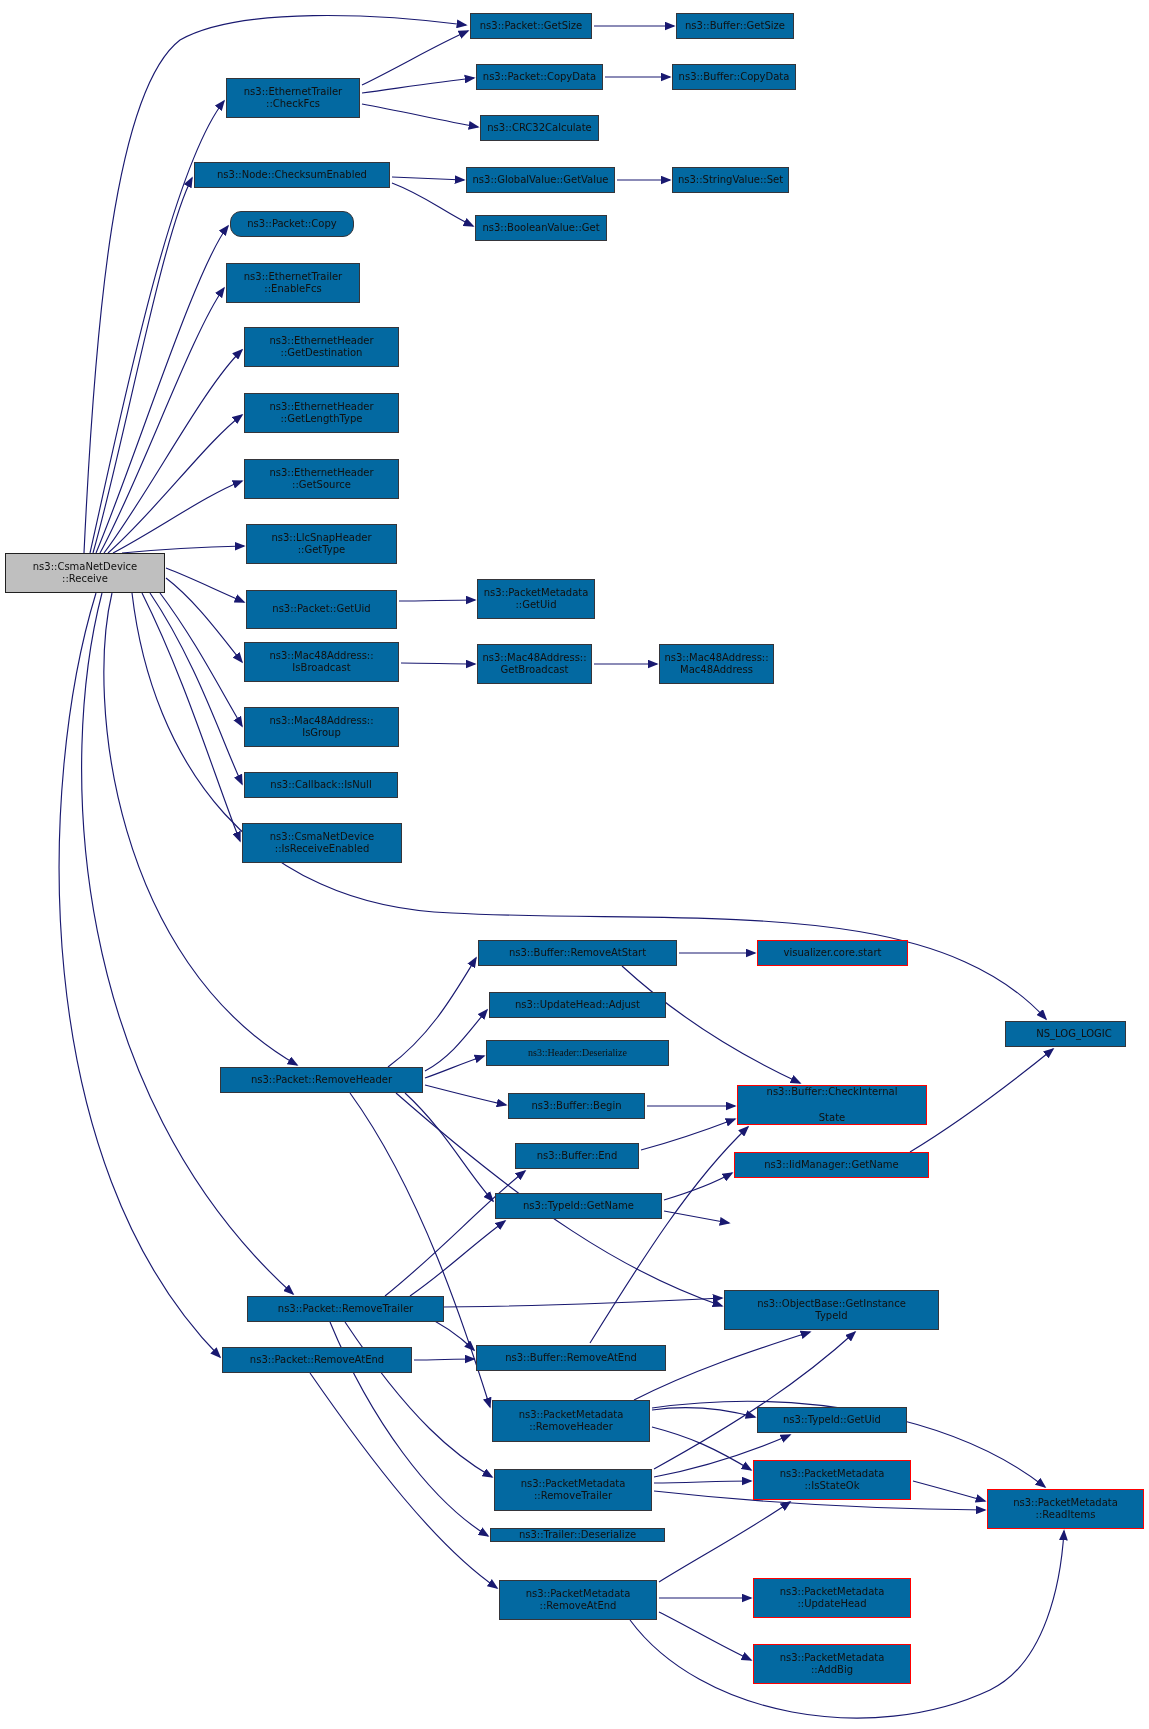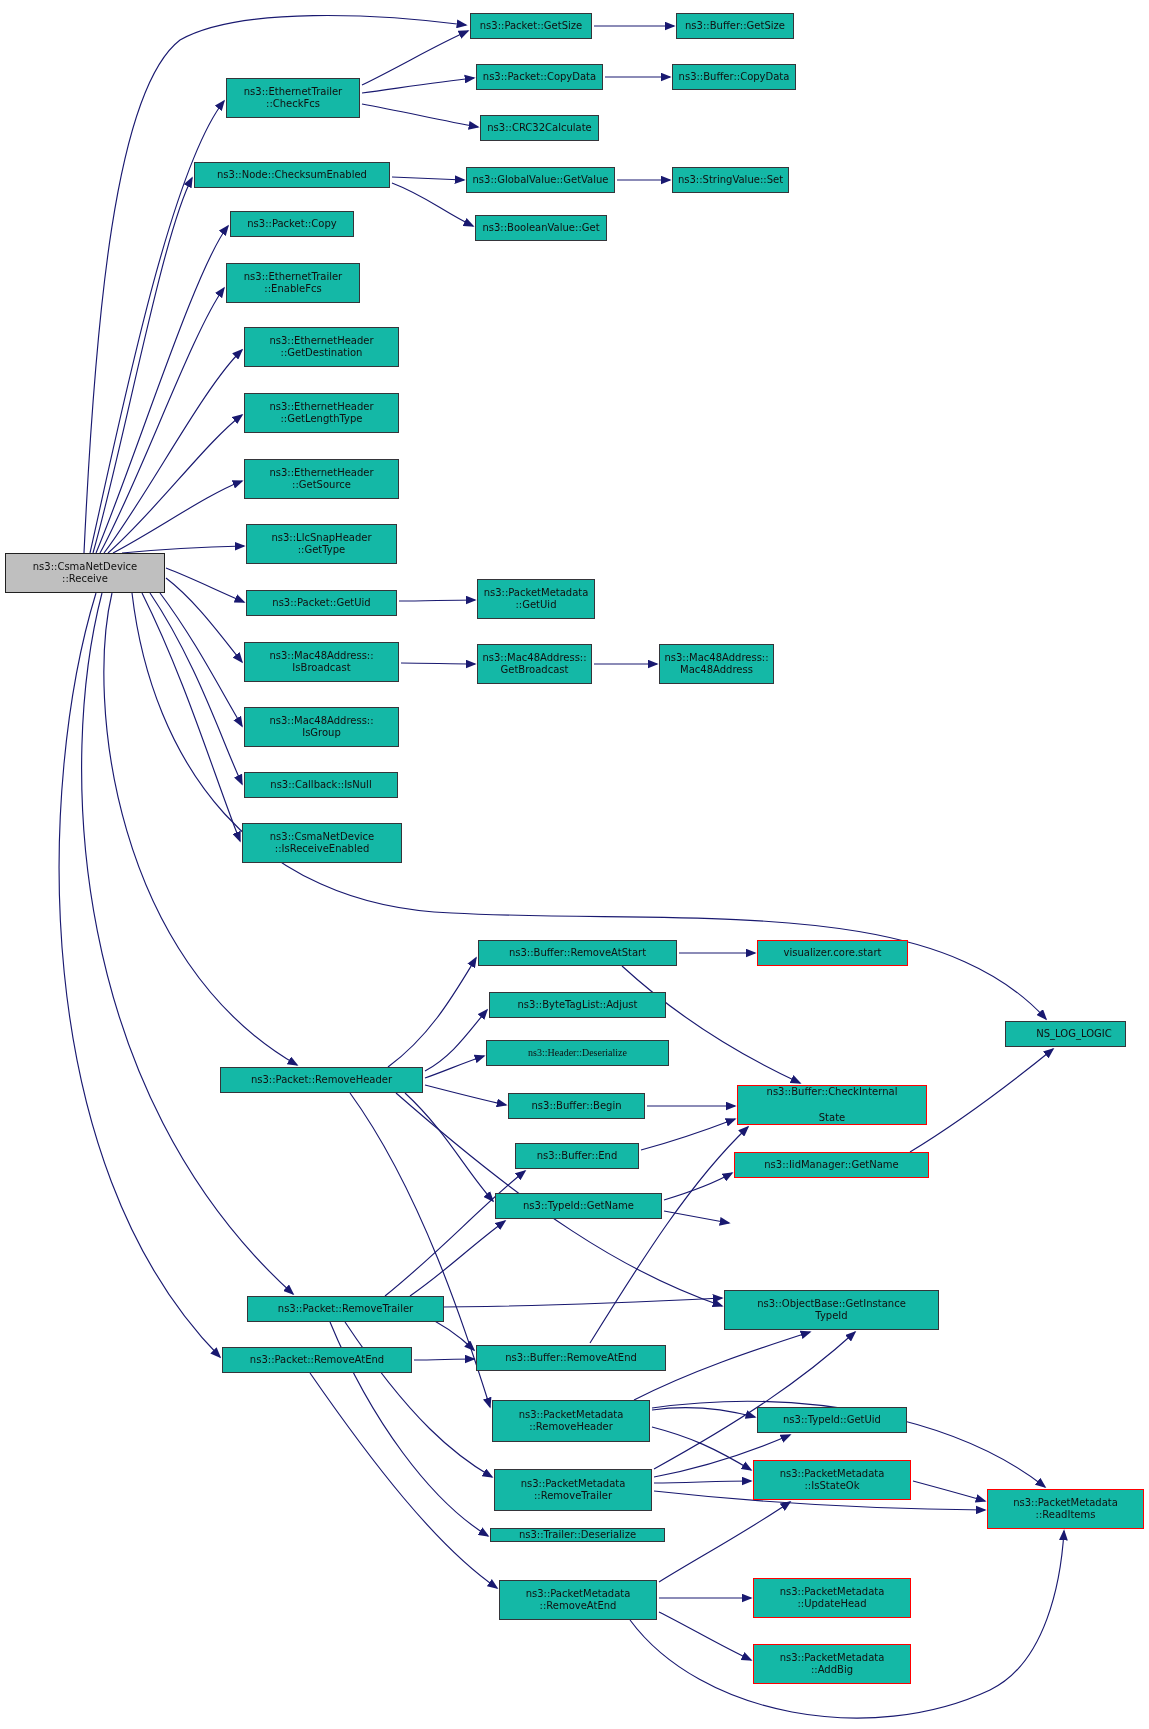--- a/index.html
+++ b/index.html
@@ -2,21 +2,21 @@
 <html><head>
 <meta charset="utf-8">
 <style>
   html,body{margin:0;padding:0;background:#ffffff;}
   #stage{position:relative;width:1149px;height:1729px;background:#ffffff;overflow:hidden;
          font-family:"DejaVu Sans","Liberation Sans",sans-serif;}
   #edges{position:absolute;left:0;top:0;width:1149px;height:1729px;}
   #edges path.edge{fill:none;stroke-width:1.15px;}
   #nodes{position:absolute;left:0;top:0;width:1149px;height:1729px;}
   .node{position:absolute;box-sizing:border-box;display:flex;flex-direction:column;
-        justify-content:center;align-items:center;background:#14b8a6;border:1px solid #35353a;
+        justify-content:center;align-items:center;background:#0369a1;border:1px solid #35353a;
         font-size:10px;line-height:1.25;color:#101010;white-space:nowrap;text-align:center;cursor:pointer;}
   .node.red{border:1px solid #ff0000;}
   .node.root{background:#bfbfbf;border:1px solid #202020;cursor:default;}
 </style>
 </head>
 <body>
 
 <div id="stage">
   <svg id="edges" viewBox="0 0 1149 1729" xmlns="http://www.w3.org/2000/svg">
       <defs>
@@ -95,21 +95,21 @@
         <span>ns3::CsmaNetDevice</span>
         <span>::Receive</span>
       </div>
       <div class="node normal" style="left: 226px; top: 78px; width: 134px; height: 40px;">
         <span>ns3::EthernetTrailer</span>
         <span>::CheckFcs</span>
       </div>
       <div class="node normal" style="left: 194px; top: 162px; width: 196px; height: 26px;">
         <span>ns3::Node::ChecksumEnabled</span>
       </div>
-      <div class="node normal" style="left: 230px; top: 211px; width: 124px; height: 26px;">
+      <div class="node normal" style="left: 230px; top: 211px; width: 124px; height: 26px; border-radius: 11px;">
         <span>ns3::Packet::Copy</span>
       </div>
       <div class="node normal" style="left: 226px; top: 263px; width: 134px; height: 40px;">
         <span>ns3::EthernetTrailer</span>
         <span>::EnableFcs</span>
       </div>
       <div class="node normal" style="left: 244px; top: 327px; width: 155px; height: 40px;">
         <span>ns3::EthernetHeader</span>
         <span>::GetDestination</span>
       </div>
@@ -118,21 +118,21 @@
         <span>::GetLengthType</span>
       </div>
       <div class="node normal" style="left: 244px; top: 459px; width: 155px; height: 40px;">
         <span>ns3::EthernetHeader</span>
         <span>::GetSource</span>
       </div>
       <div class="node normal" style="left: 246px; top: 524px; width: 151px; height: 40px;">
         <span>ns3::LlcSnapHeader</span>
         <span>::GetType</span>
       </div>
-      <div class="node normal" style="left: 246px; top: 590px; width: 151px; height: 26px;">
+      <div class="node normal" style="left: 246px; top: 590px; width: 151px; height: 39px;">
         <span>ns3::Packet::GetUid</span>
       </div>
       <div class="node normal" style="left: 244px; top: 642px; width: 155px; height: 40px;">
         <span>ns3::Mac48Address::</span>
         <span>IsBroadcast</span>
       </div>
       <div class="node normal" style="left: 244px; top: 707px; width: 155px; height: 40px;">
         <span>ns3::Mac48Address::</span>
         <span>IsGroup</span>
       </div>
@@ -179,21 +179,21 @@
         <span>ns3::Mac48Address::</span>
         <span>Mac48Address</span>
       </div>
       <div class="node normal" style="left: 478px; top: 940px; width: 199px; height: 26px;">
         <span>ns3::Buffer::RemoveAtStart</span>
       </div>
       <div class="node red" style="left: 757px; top: 940px; width: 151px; height: 26px;">
         <span>visualizer.core.start</span>
       </div>
       <div class="node normal" style="left: 489px; top: 992px; width: 177px; height: 26px;">
-        <span>ns3::ByteTagList::Adjust</span>
+        <span>ns3::UpdateHead::Adjust</span>
       </div>
       <div class="node normal" style="left: 486px; top: 1040px; width: 183px; height: 26px; font-family: Liberation Serif, serif;">
         <span>ns3::Header::Deserialize</span>
       </div>
       <div class="node normal" style="left: 220px; top: 1067px; width: 203px; height: 26px;">
         <span>ns3::Packet::RemoveHeader</span>
       </div>
       <div class="node normal" style="left: 508px; top: 1093px; width: 137px; height: 26px;">
         <span>ns3::Buffer::Begin</span>
       </div>

